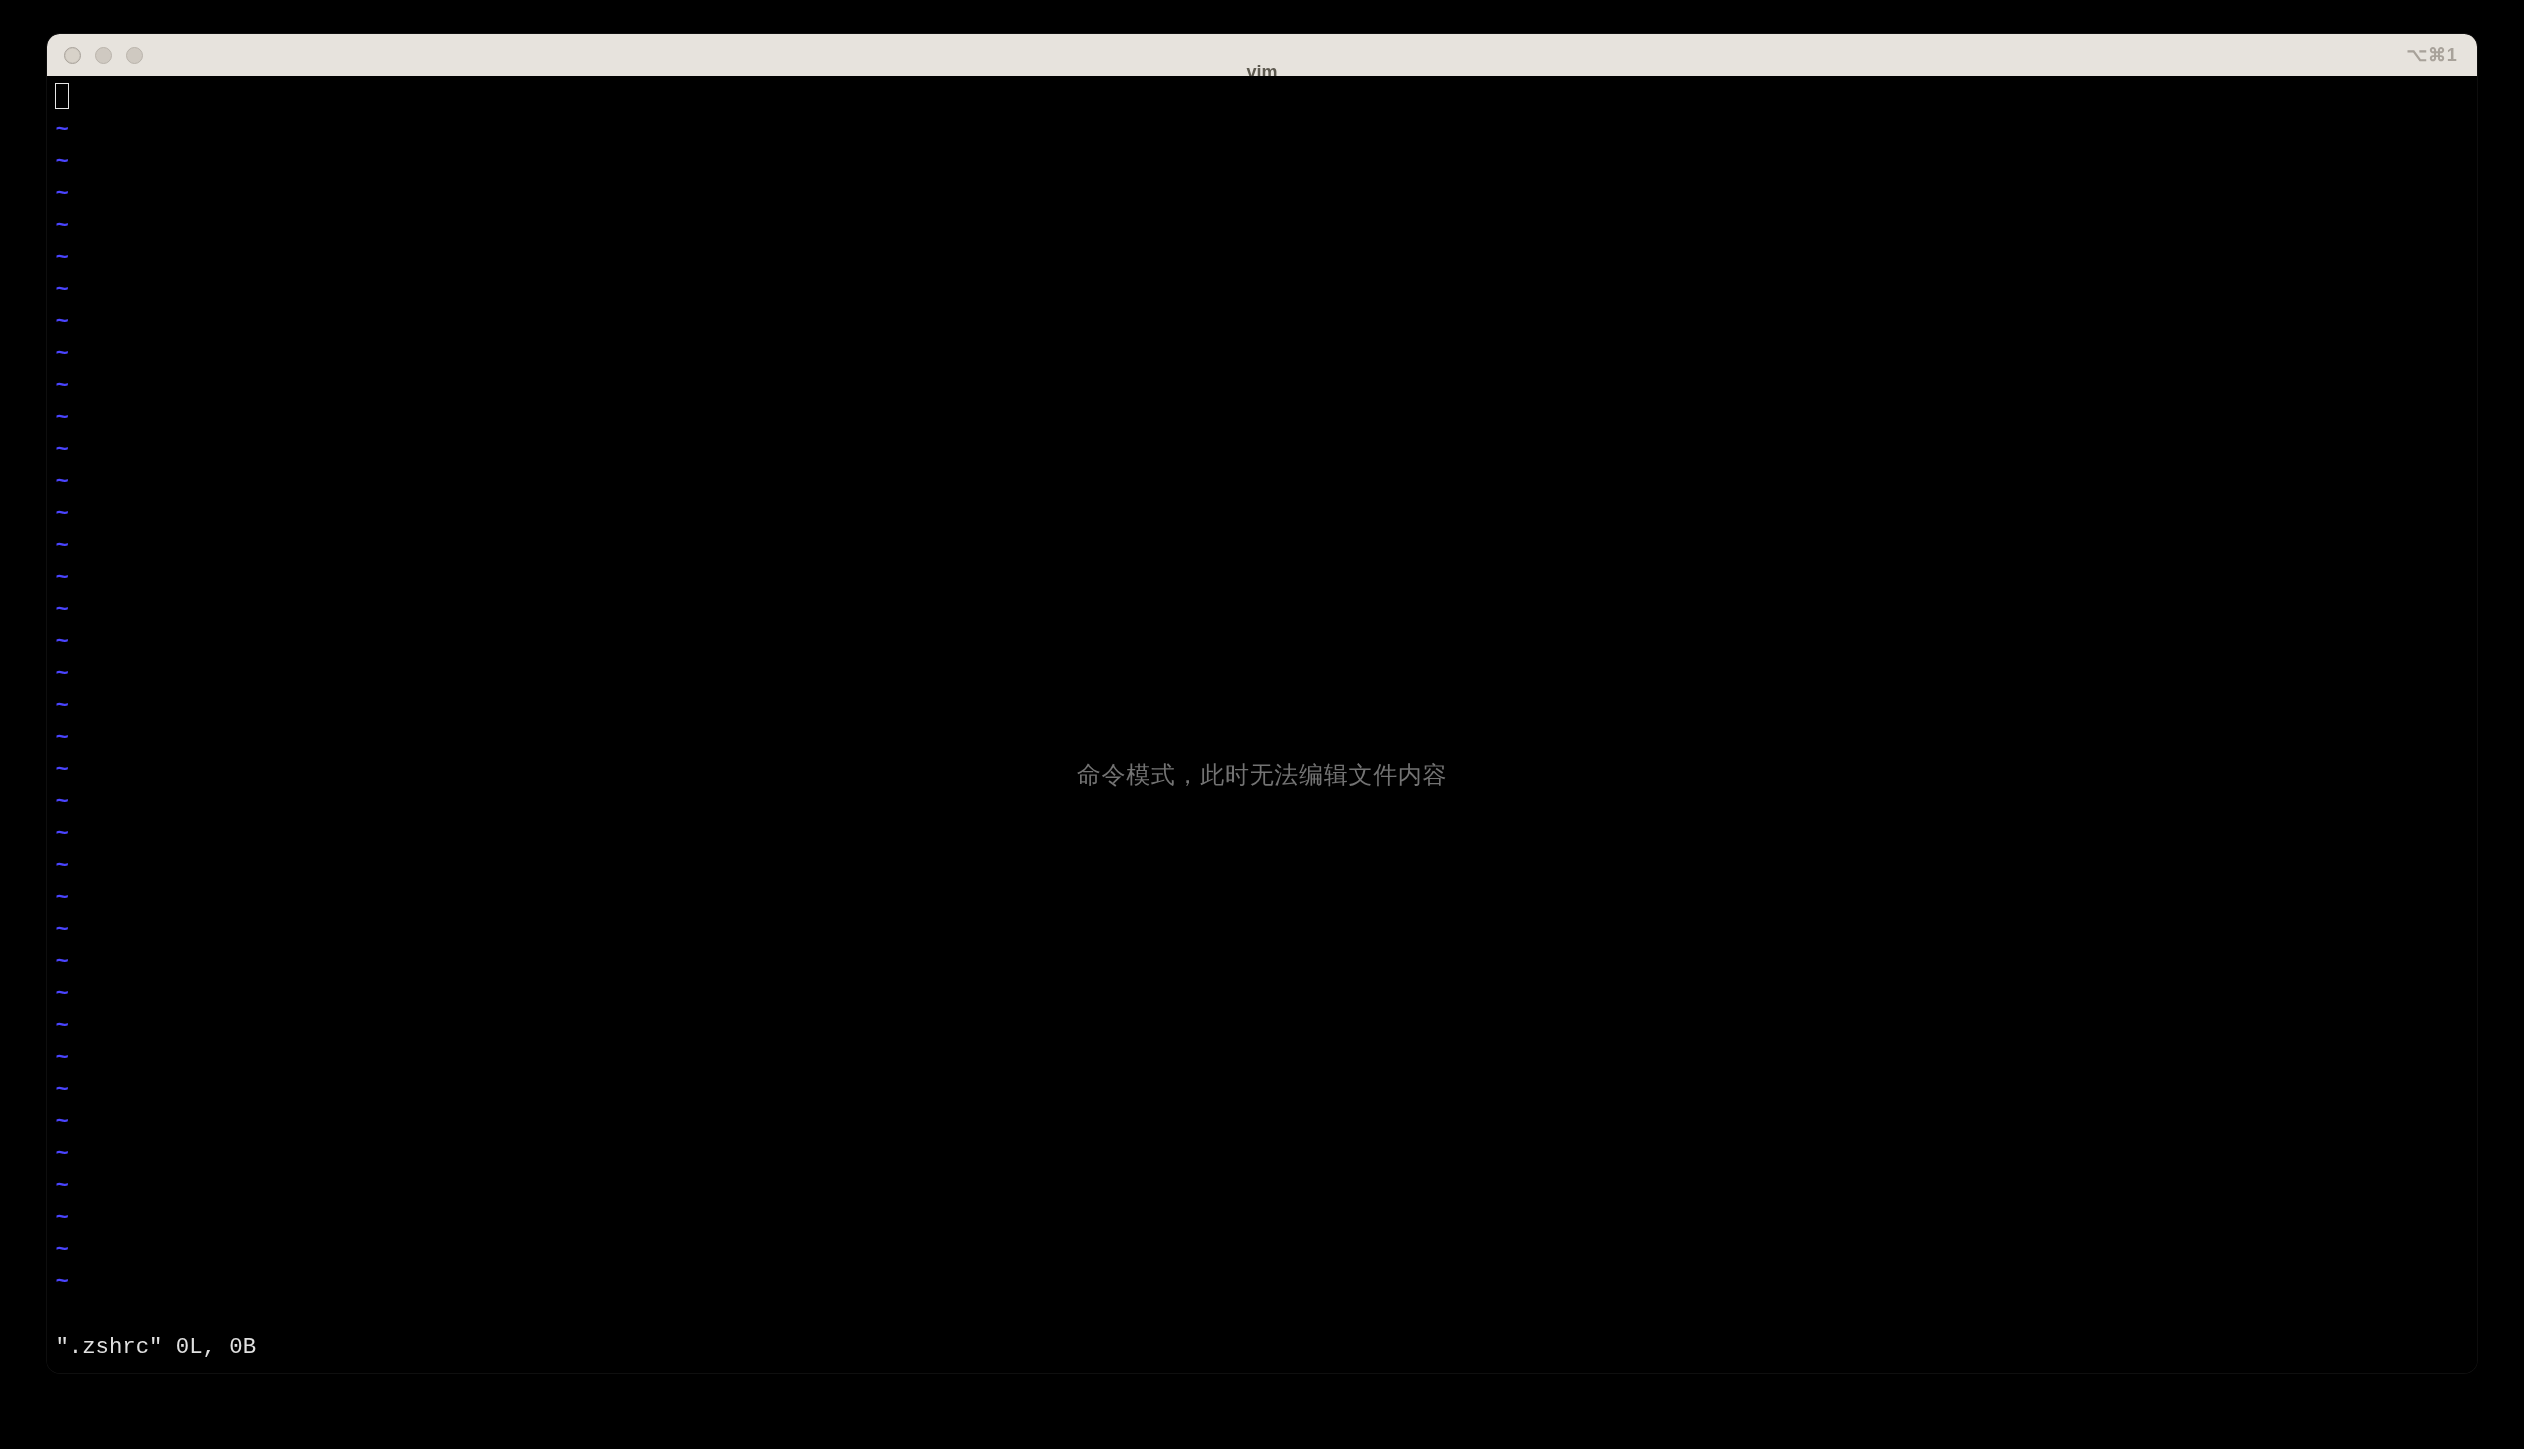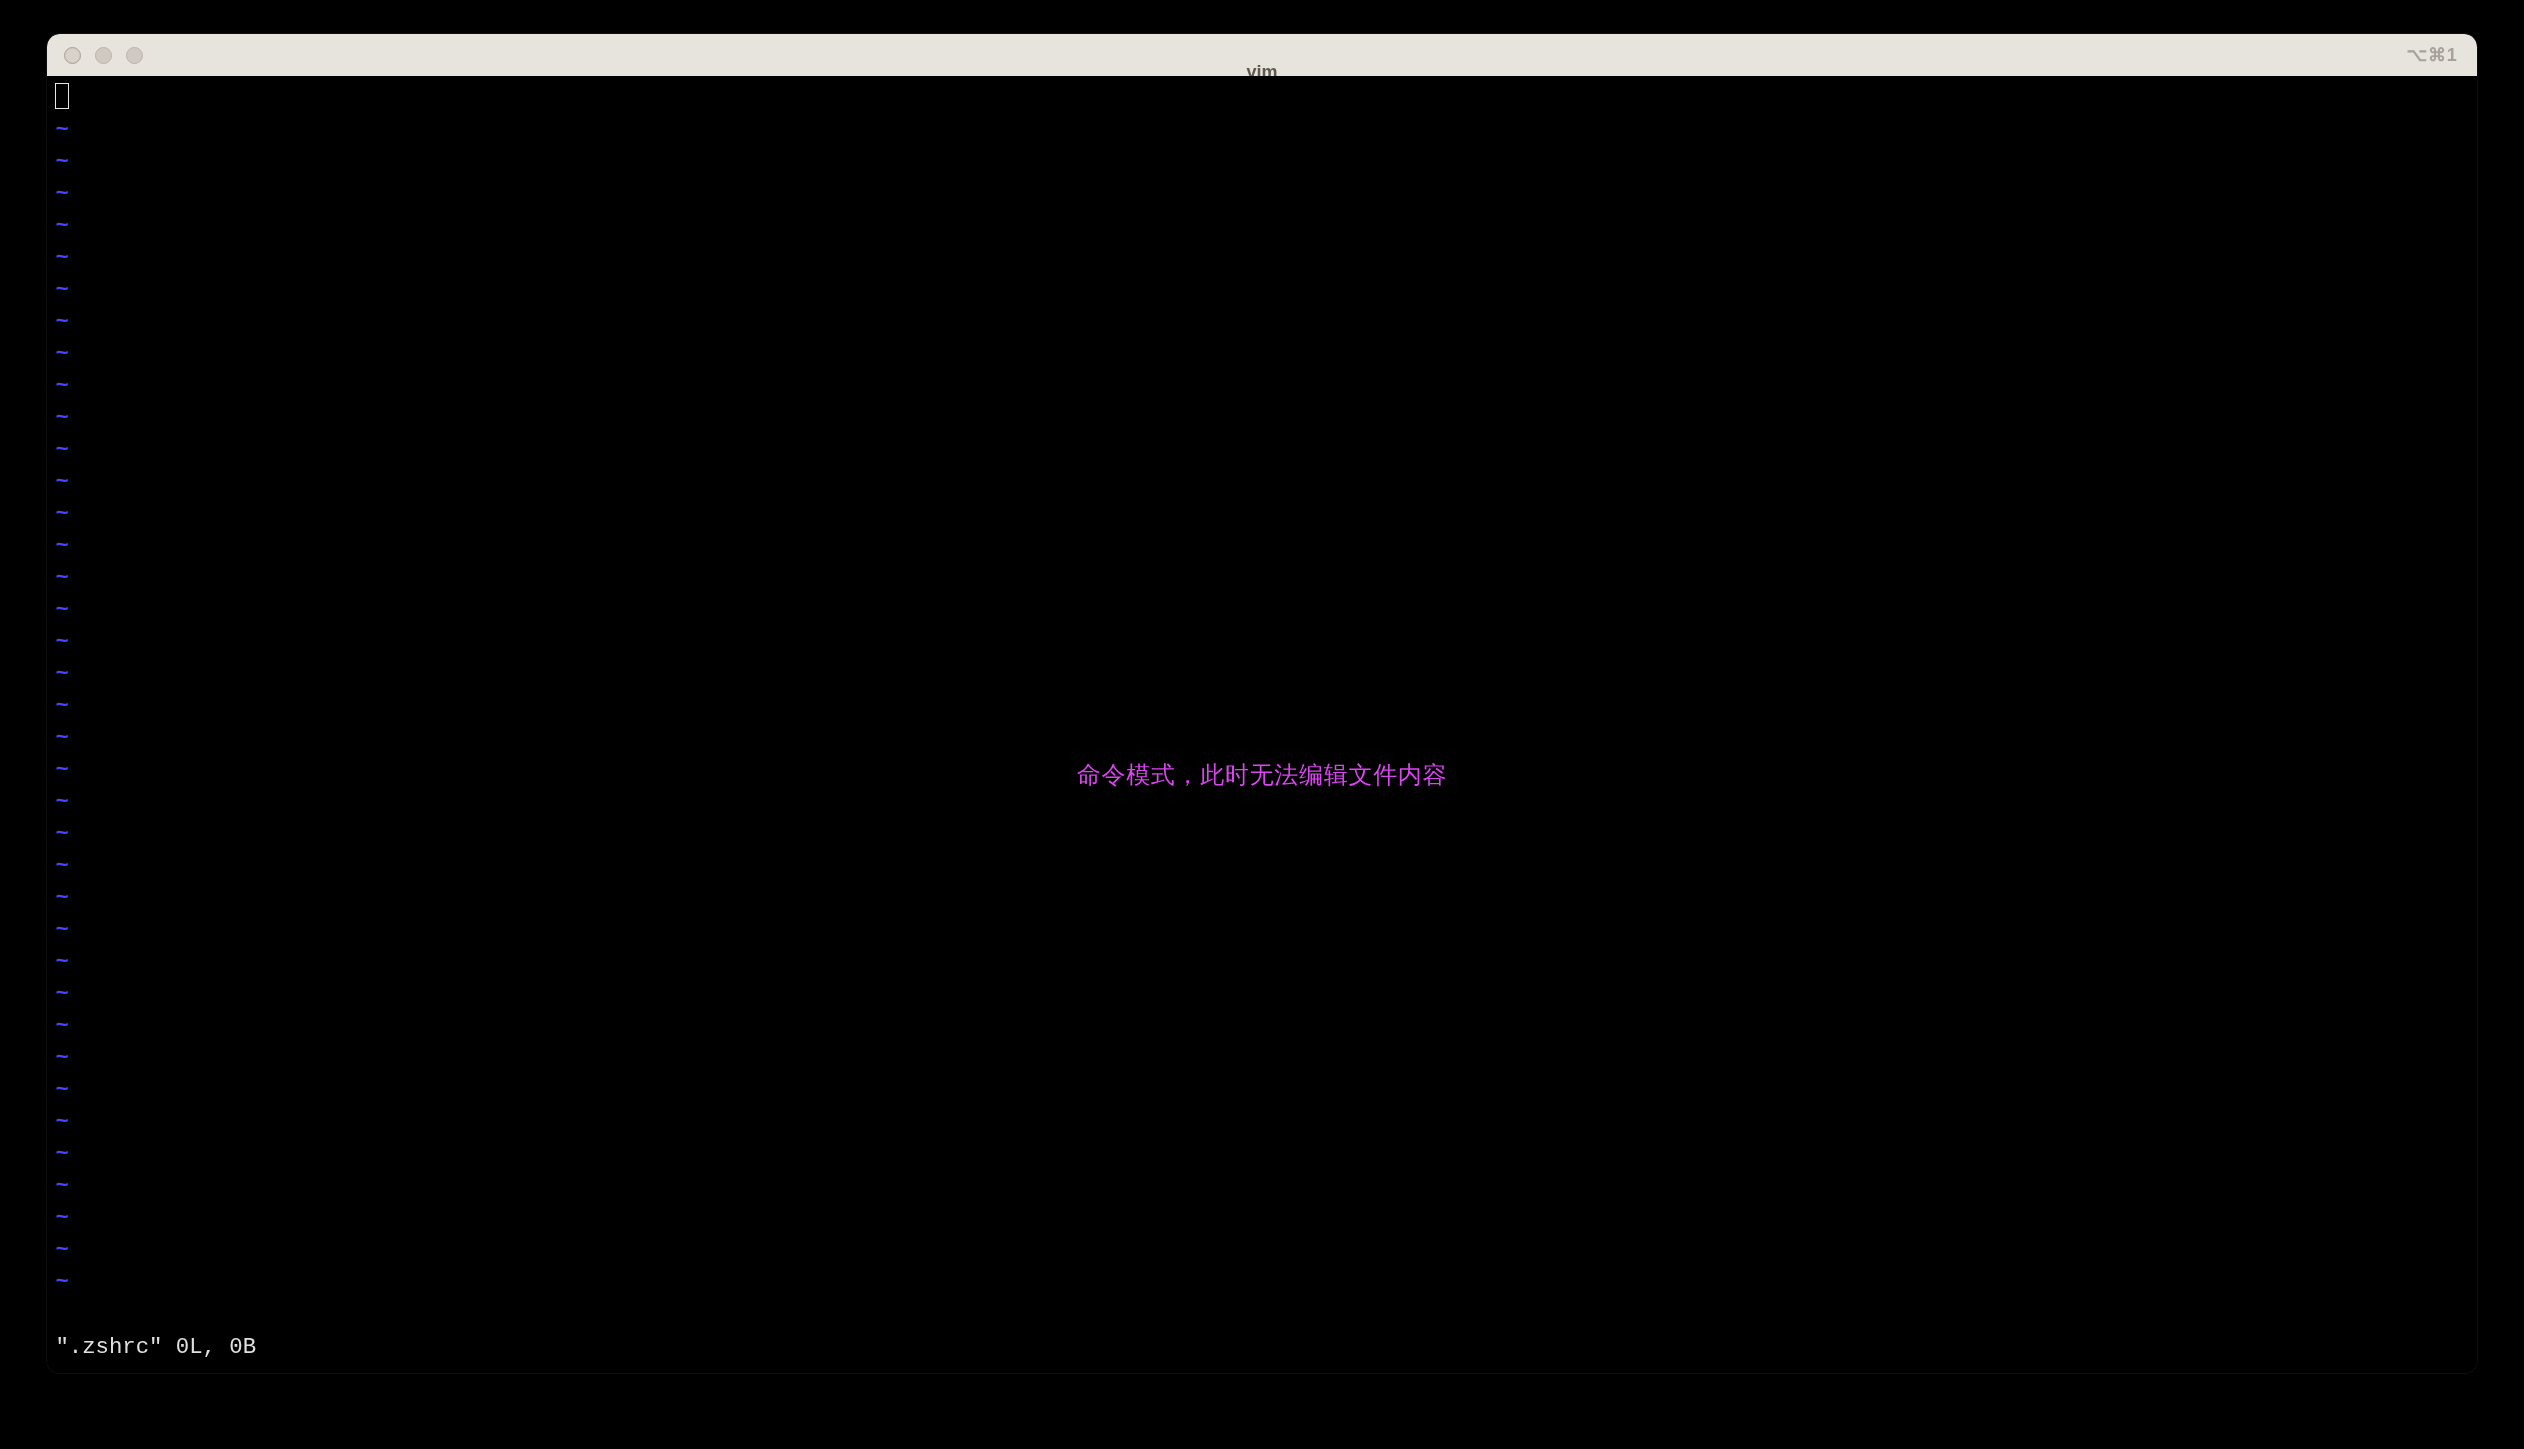--- a/index.html
+++ b/index.html
@@ -100,21 +100,21 @@
       color: #4a44ff;
       height: 32px;
       line-height: 32px;
       font-weight: 600;
     }
     .annotation {
       position: absolute;
       left: 50%;
       transform: translateX(-50%);
       top: 725px;
-      color: #d946ef;
+      color: #737373;
       font-size: 24px;
       font-weight: 500;
       letter-spacing: 0.7px;
       white-space: nowrap;
     }
     .statusline {
       position: absolute;
       bottom: 9.8px;
       left: 8.4px;
       color: #e0e0e0;

